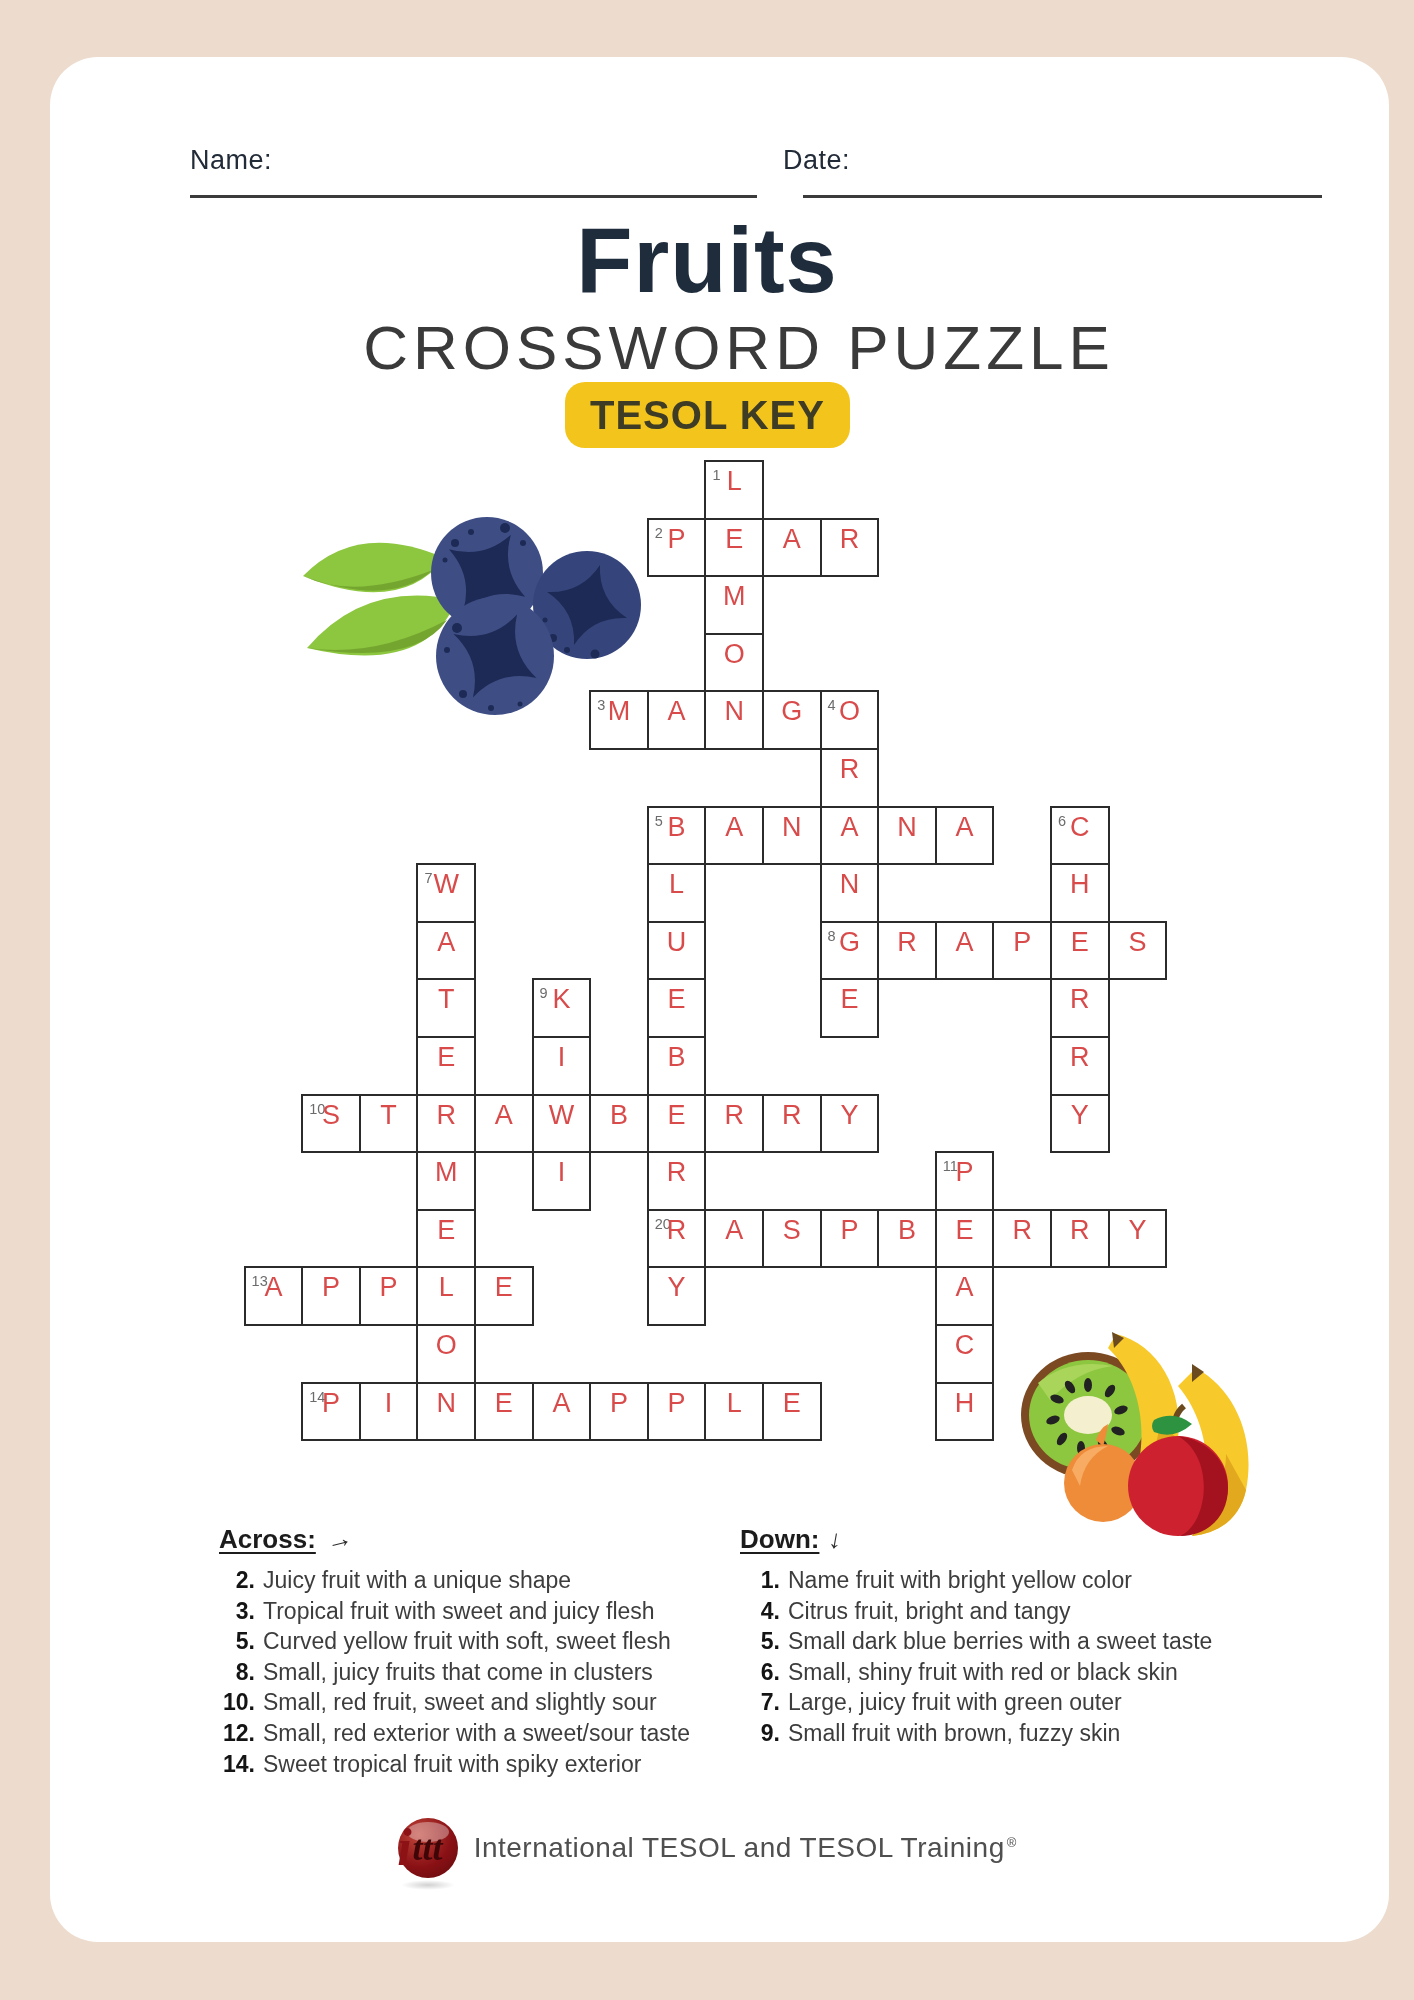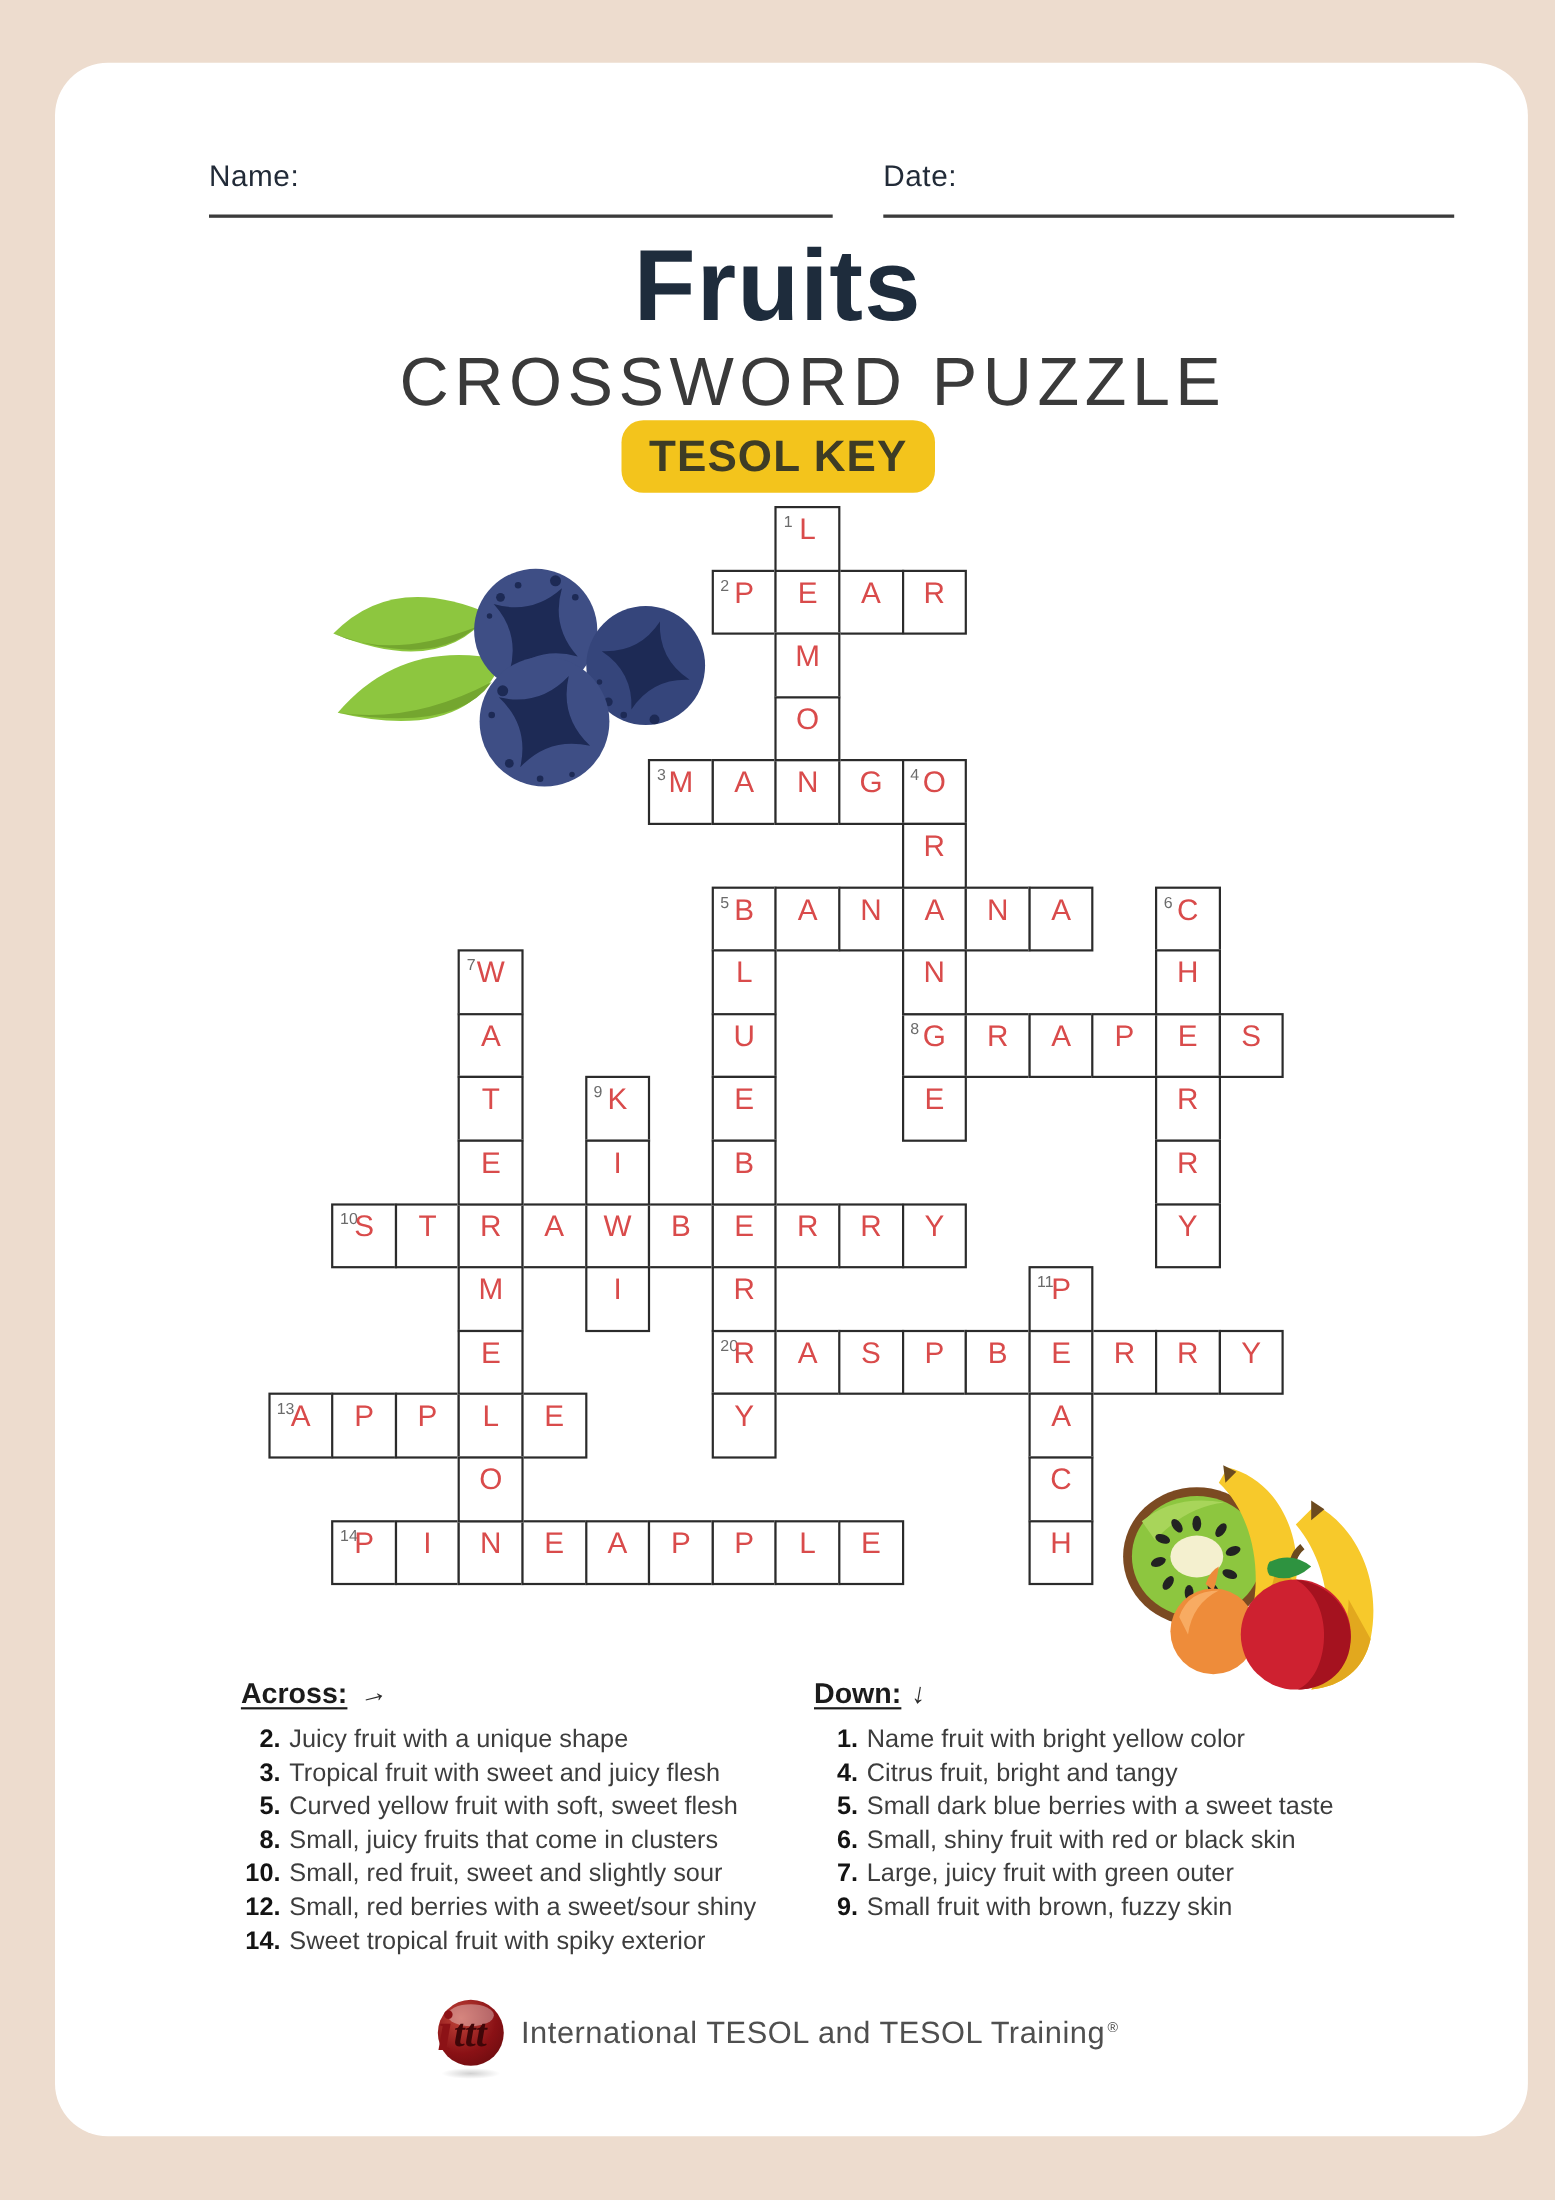--- a/index.html
+++ b/index.html
@@ -3,21 +3,21 @@
 <meta charset="utf-8">
 <style>
   html,body{margin:0;padding:0;}
   body{font-family:"Liberation Sans", sans-serif;}
   .page{position:relative;width:1414px;height:2000px;background:#EDDCCE;overflow:hidden;}
   .card{position:absolute;left:50px;top:57px;width:1312px;height:1885px;background:#ffffff;border-radius:48px;padding-left:27px;}
 
   
   .field-label{position:absolute;font-size:27px;color:#222B38;letter-spacing:.5px;}
   .name-label{left:140px;top:88px;}
-  .date-label{left:753px;top:88px;}
+  .date-label{left:733px;top:88px;}
   .field-line{position:absolute;height:2.5px;background:#3b3b3b;top:138px;}
   .name-line{left:140px;width:567px;}
   .date-line{left:753px;width:519px;}
 
   
   .title-main{position:absolute;left:0;top:208px;width:1414px;text-align:center;
     font-size:92px;font-weight:bold;color:#1E2C3C;letter-spacing:1px;}
   .title-sub{position:absolute;left:0;top:312px;width:1414px;text-align:center;
     font-size:62px;font-weight:500;color:#3A3A3A;letter-spacing:5px;margin-left:32px;}
   .badge{position:absolute;left:565px;top:382px;width:285px;height:66px;border-radius:20px;
@@ -445,21 +445,21 @@
         <div class="clue-row">
           <span class="cnum">8.</span>
           <span class="ctext">Small, juicy fruits that come in clusters</span>
         </div>
         <div class="clue-row">
           <span class="cnum">10.</span>
           <span class="ctext">Small, red fruit, sweet and slightly sour</span>
         </div>
         <div class="clue-row">
           <span class="cnum">12.</span>
-          <span class="ctext">Small, red berries with a sweet/sour shiny</span>
+          <span class="ctext">Small, red exterior with a sweet/sour taste</span>
         </div>
         <div class="clue-row">
           <span class="cnum">14.</span>
           <span class="ctext">Sweet tropical fruit with spiky exterior</span>
         </div>
       </div>
   </div>
   <div class="clue-block clue-down">
     <div class="clue-head"><span class="hd">Down:</span><span class="clue-arrow arrow-down">↓</span></div>
     <div class="clue-list">

